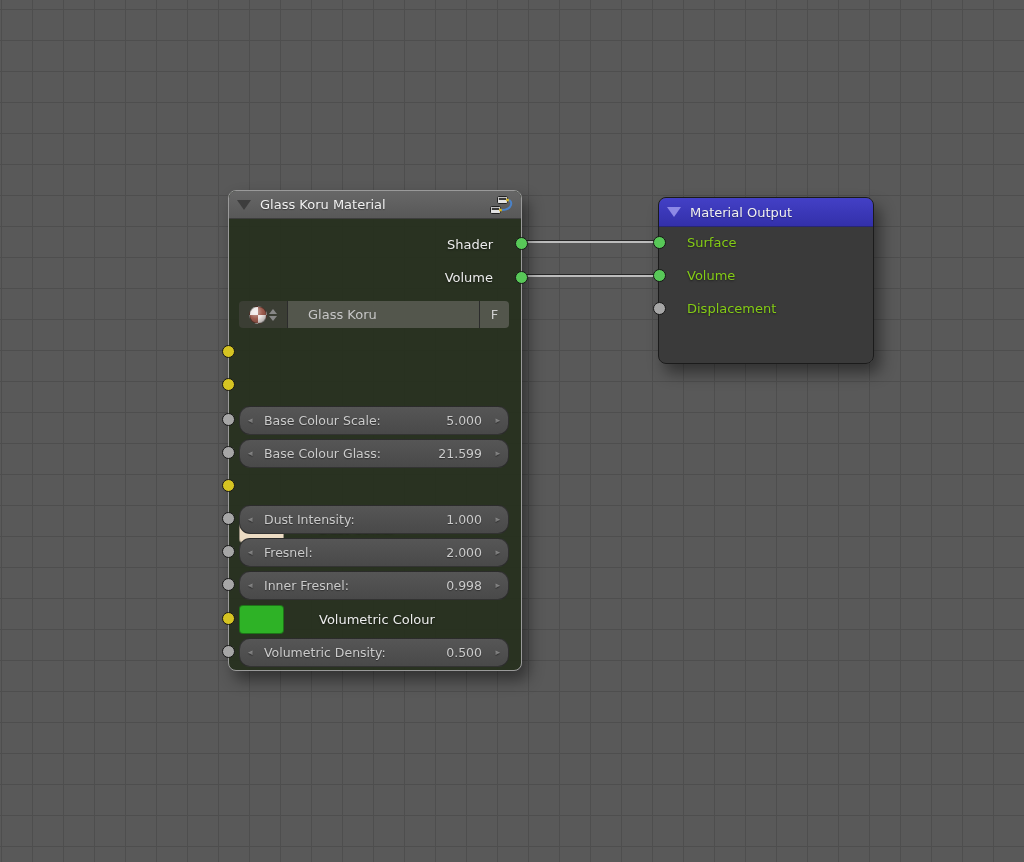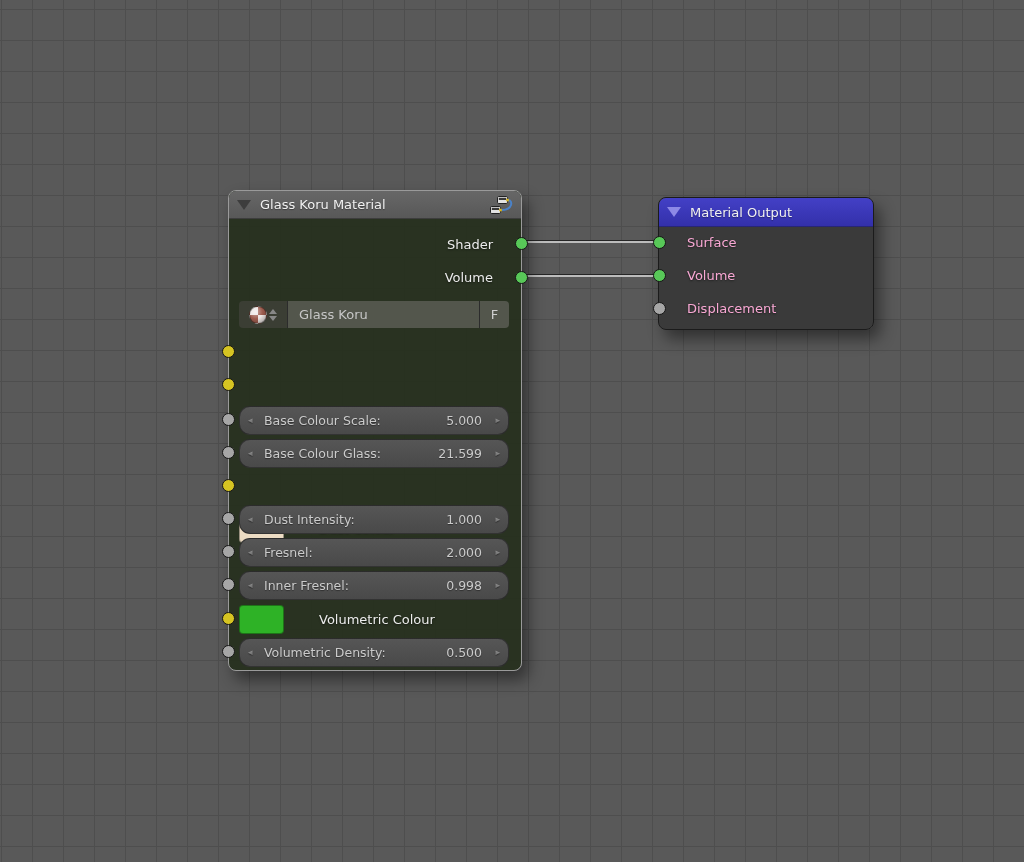--- a/index.html
+++ b/index.html
@@ -9,55 +9,55 @@
     background-image:linear-gradient(#4e4e4e 1px,transparent 1px),
                      linear-gradient(90deg,#4e4e4e 1px,transparent 1px);
     background-size:31px 31px,31px 31px;
     background-position:0 9px,1px 0;}
   .wire{position:absolute;height:3px;z-index:1;
     background:linear-gradient(#262626 0 34%,#bdbdbd 34%);}
   .node{position:absolute;z-index:2;border-radius:8px;box-sizing:border-box;
     box-shadow:6px 9px 16px rgba(0,0,0,0.45);}
   .node-gk{left:228px;top:190px;width:294px;height:481px;
     background:rgba(38,47,29,0.93);border:1px solid #9a9a9a;}
-  .node-mo{left:658px;top:197px;width:216px;height:133px;
+  .node-mo{left:658px;top:197px;width:216px;height:167px;
     background:rgba(57,57,57,0.95);border:1px solid #1b1b1b;}
   .gk-header{position:absolute;left:0;top:0;right:0;height:28px;border-radius:7px 7px 0 0;
     background:linear-gradient(#676767,#585858);border-bottom:1px solid rgba(0,0,0,0.4);
     display:flex;align-items:center;box-sizing:border-box;padding:0 8px;}
   .mo-header{position:absolute;left:0;top:0;right:0;height:29px;border-radius:7px 7px 0 0;
     background:linear-gradient(#4340c6,#3330aa);border-bottom:1px solid rgba(0,0,0,0.4);
     display:flex;align-items:center;box-sizing:border-box;padding:0 8px;}
   .tri{width:0;height:0;border-left:7px solid transparent;border-right:7px solid transparent;
     margin-right:9px;flex:0 0 auto;}
   .tri-dark{border-top:10px solid #3d3d3d;}
   .tri-purple{border-top:10px solid #8d89e6;}
   .hdr-title{color:#f1f1f1;font-size:13px;text-shadow:0 1px 1px rgba(0,0,0,0.35);flex:1 1 auto;white-space:nowrap;}
   .group-icon{flex:0 0 auto;margin-left:4px;}
   .socket{position:absolute;width:13px;height:13px;border-radius:50%;
     border:1px solid #161616;box-sizing:border-box;z-index:4;}
   .out-row{position:absolute;right:28px;height:28px;line-height:28px;color:#ececec;
     font-size:13px;text-shadow:0 1px 2px rgba(0,0,0,0.5);text-align:center;}
-  .in-row{position:absolute;left:28px;height:28px;line-height:28px;color:#f9a8d4;
+  .in-row{position:absolute;left:28px;height:28px;line-height:28px;color:#84cc16;
     font-size:13px;text-shadow:0 1px 2px rgba(0,0,0,0.5);white-space:nowrap;}
   .db-row{position:absolute;left:10px;top:110px;width:270px;height:27px;display:flex;}
   .db-left{width:48px;background:#3b3e34;border-radius:4px 0 0 4px;display:flex;
     align-items:center;justify-content:center;gap:2px;}
   .mat-ball{width:18px;height:18px;border-radius:50%;display:inline-block;
     background:
       radial-gradient(circle at 35% 30%,rgba(255,255,255,0.5),rgba(255,255,255,0) 45%,rgba(0,0,0,0.35) 95%),
       conic-gradient(#9c5c4e 0 25%,#ece5e2 0 50%,#9c5c4e 0 75%,#ece5e2 0);
     border:1px solid rgba(0,0,0,0.4);box-sizing:border-box;}
   .stepper{display:inline-flex;flex-direction:column;gap:2px;align-items:center;}
   .stepper .up{width:0;height:0;border-left:4px solid transparent;border-right:4px solid transparent;
     border-bottom:5px solid #878787;}
   .stepper .dn{width:0;height:0;border-left:4px solid transparent;border-right:4px solid transparent;
     border-top:5px solid #878787;}
   .db-name{flex:1;background:#53564c;border-left:1px solid #2c2c2c;color:#c6c6c6;
-    font-size:13px;line-height:27px;padding-left:11px;white-space:nowrap;overflow:hidden;}
+    font-size:13px;line-height:27px;padding-left:20px;white-space:nowrap;overflow:hidden;}
   .db-f{width:29px;background:#53564c;border-left:1px solid #2c2c2c;border-radius:0 4px 4px 0;
     color:#cecece;font-size:13px;line-height:27px;text-align:center;}
   .color-row{position:absolute;left:10px;width:270px;height:29px;}
   .swatch{position:absolute;left:0;top:0;width:45px;height:29px;border-radius:4px;
     border:1px solid rgba(0,0,0,0.35);box-sizing:border-box;}
   .color-label{position:absolute;left:80px;top:0;height:29px;line-height:29px;color:#ececec;
     font-size:13px;text-shadow:0 1px 2px rgba(0,0,0,0.5);white-space:nowrap;}
   .slider{position:absolute;left:10px;width:270px;height:29px;border-radius:11px;
     background:linear-gradient(#565656,#494949);border:1px solid rgba(0,0,0,0.4);
     box-sizing:border-box;color:#cbcbcb;font-size:12.5px;line-height:27px;

